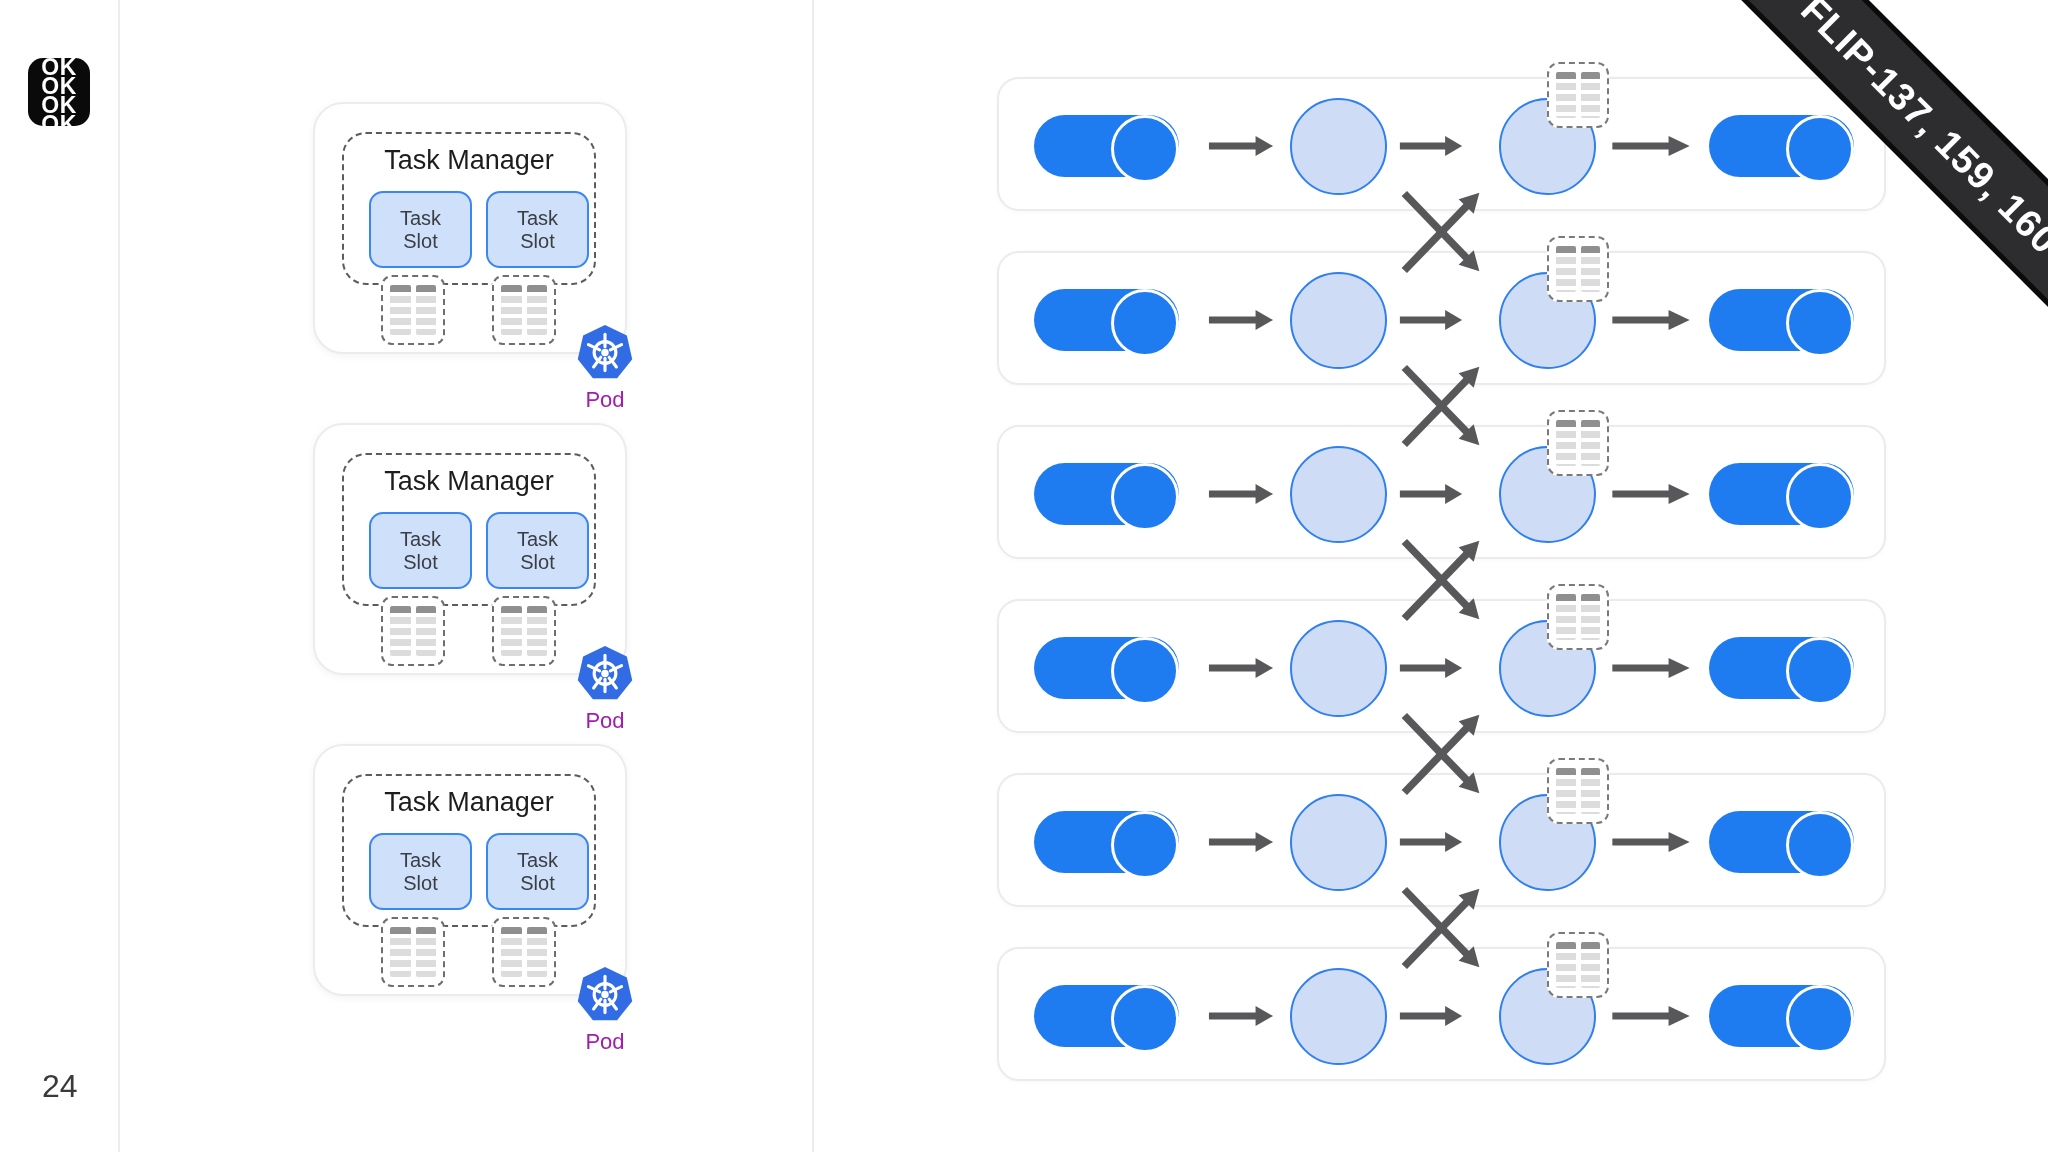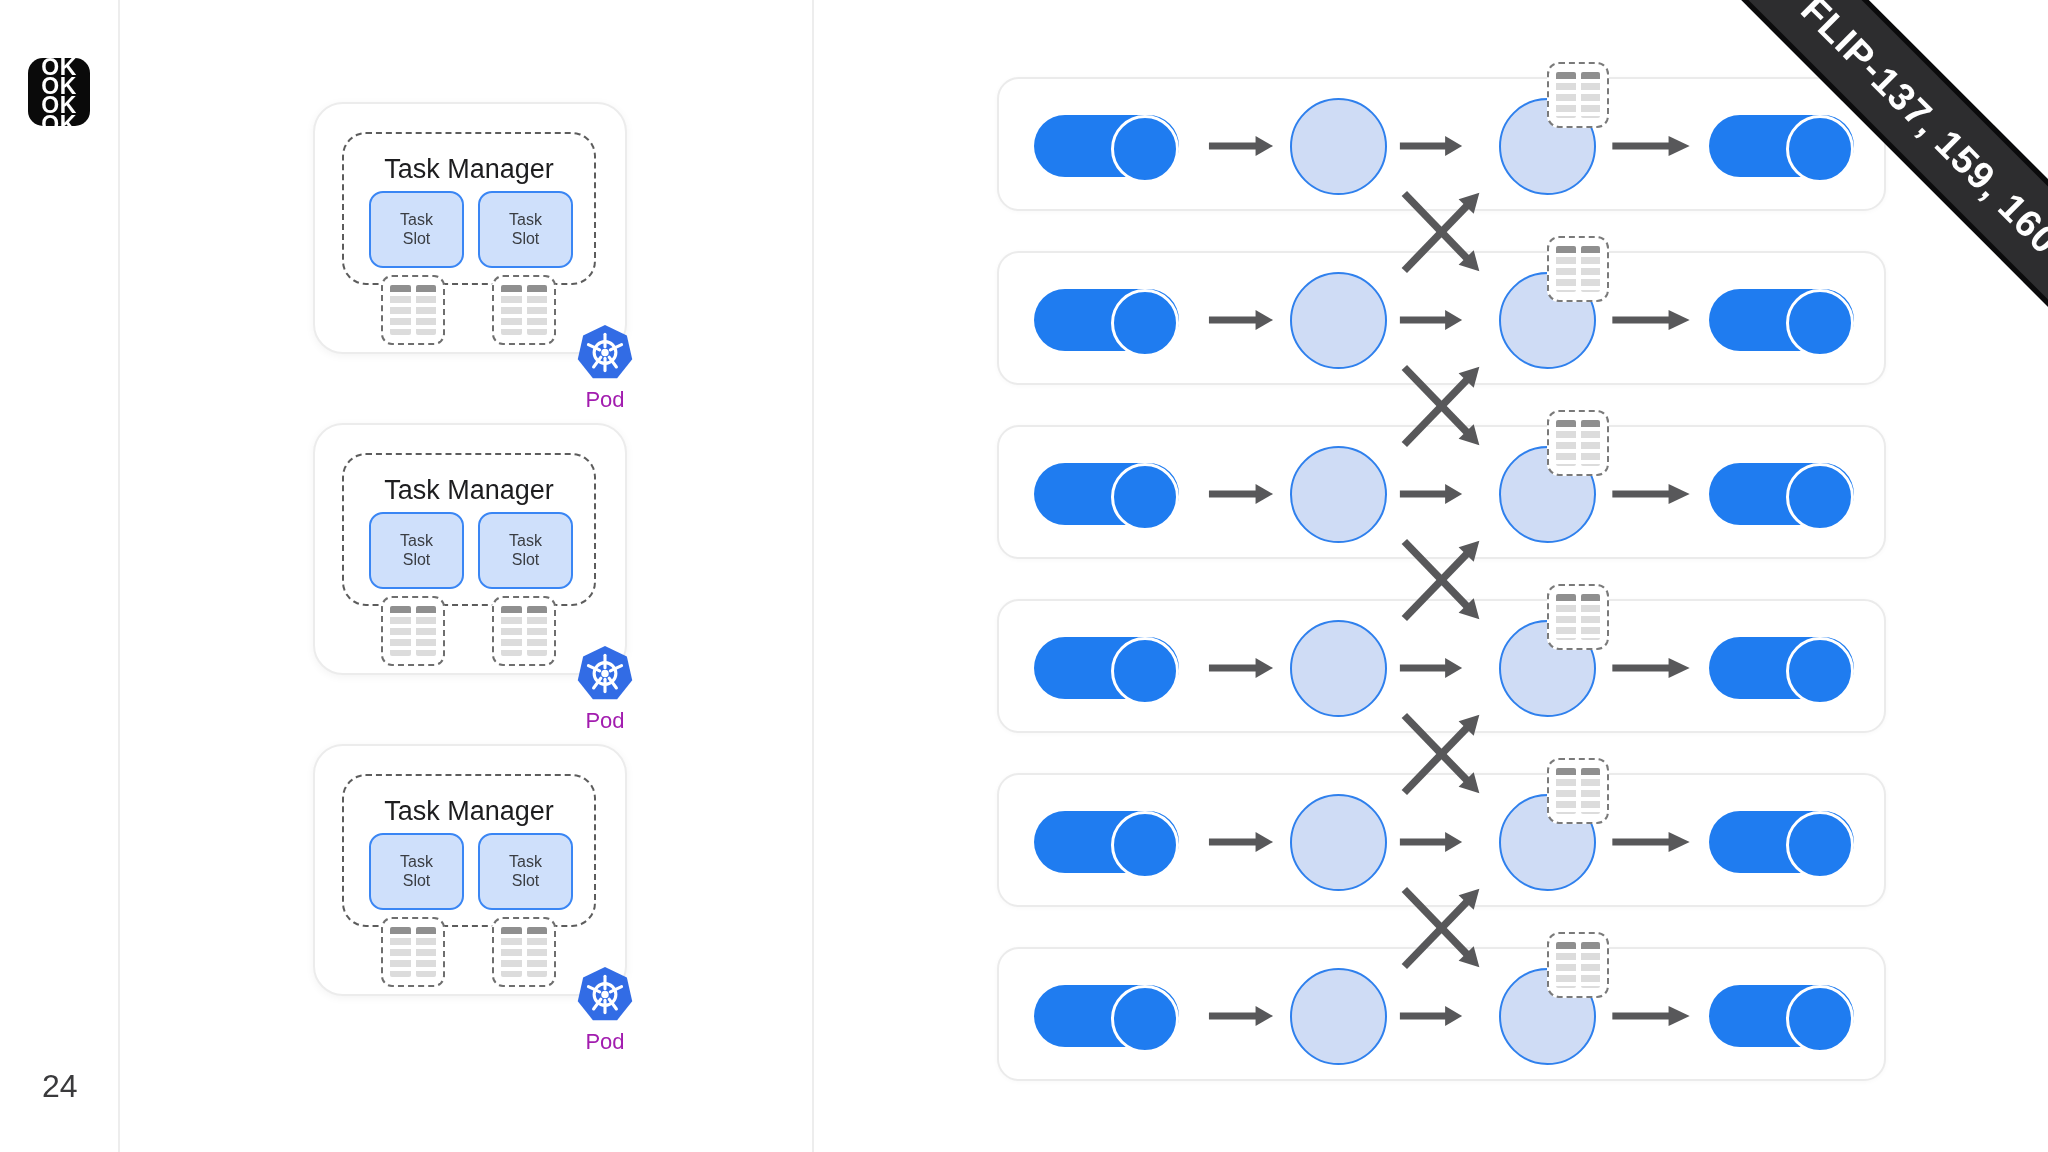--- a/index.html
+++ b/index.html
@@ -30,28 +30,28 @@
     position:absolute; left:313px; top:calc(102px + var(--i)*321px);
     width:314px; height:252px; background:#fff;
     border:2px solid #ececec; border-radius:30px;
     box-shadow:0 2px 8px rgba(0,0,0,0.05);
   }
   .tm-inner {
     position:absolute; left:27px; top:28px; width:254px; height:153px;
     border:2.5px dashed #5c5c5c; border-radius:24px;
   }
   .tm-title {
-    position:absolute; left:0; right:0; top:20px; text-align:center;
+    position:absolute; left:0; right:0; top:11px; text-align:center;
     font-size:27px; font-weight:500; color:#1d1d1f;
   }
   .slots { position:absolute; left:25px; top:57px; display:flex; gap:14px; }
   .slot {
-    width:95px; height:77px; background:var(--slot-fill); border:2.5px solid var(--slot-border);
+    width:103px; height:77px; background:var(--slot-fill); border:2.5px solid var(--slot-border);
     border-radius:14px; display:flex; align-items:center; justify-content:center; text-align:center;
-    font-size:16px; line-height:1.15; color:#3a3d42; padding:0 18px;
+    font-size:20px; line-height:1.15; color:#3a3d42; padding:0 18px;
   }
   .tm-table {
     position:absolute; top:171px; width:64px; height:70px; background:#fff;
     border:2.5px dashed #6e6e6e; border-radius:11px; padding:8px 7px;
   }
   .tm-table.t1 { left:66px; }
   .tm-table.t2 { left:177px; }
 
   .mini-table { display:grid; grid-template-columns:1fr 1fr; gap:0 5px; width:100%; height:100%; }
   .mini-col {

